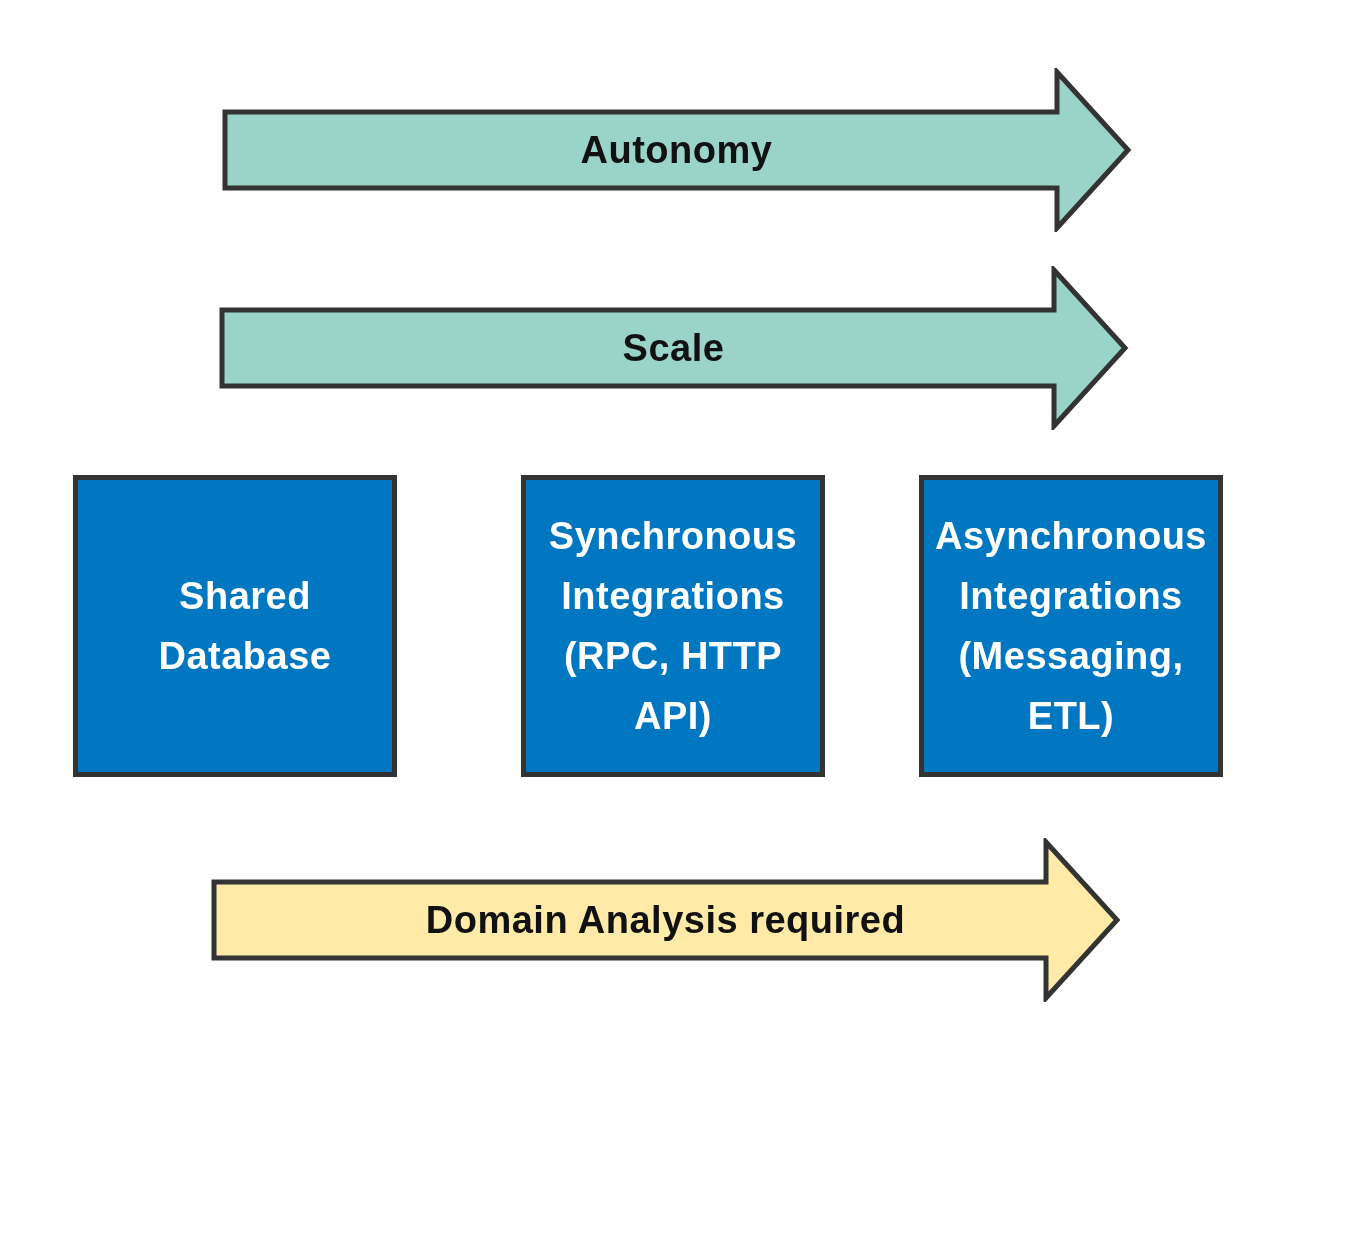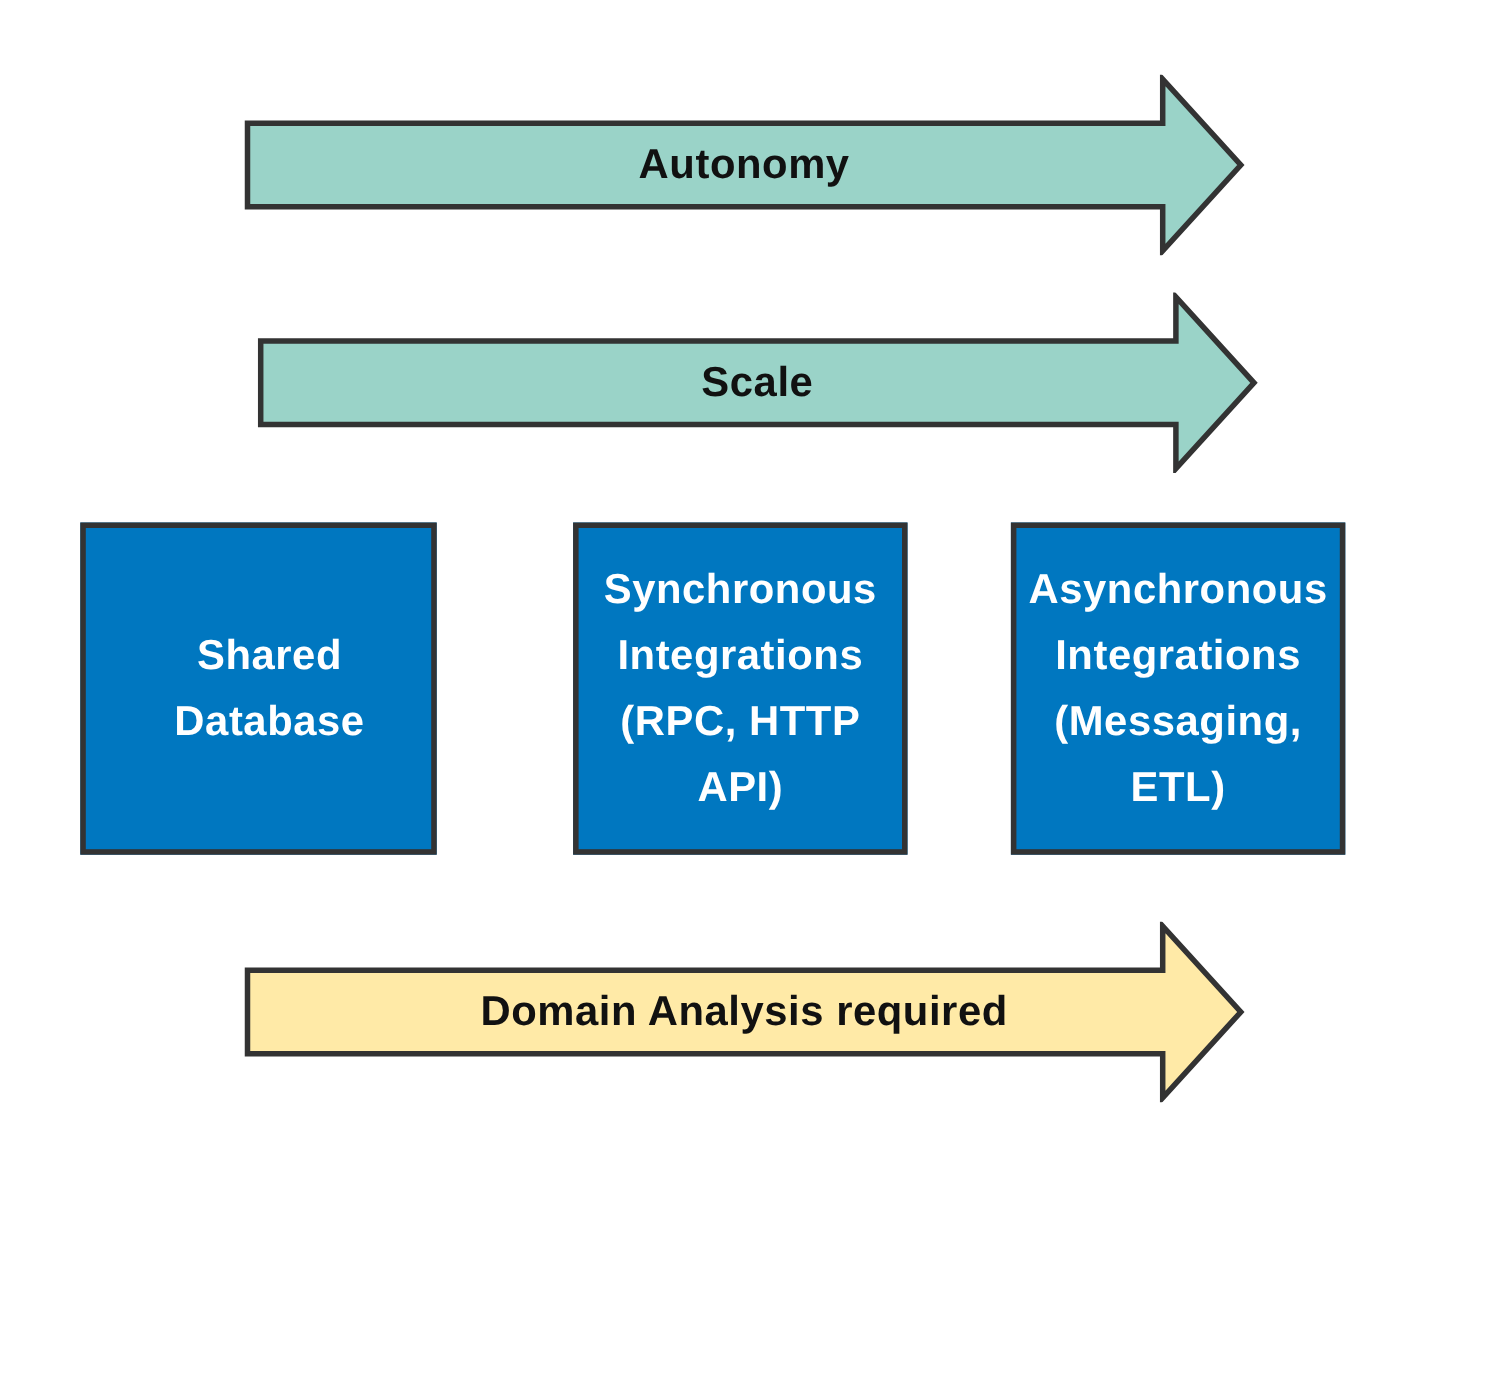--- a/index.html
+++ b/index.html
@@ -71,40 +71,40 @@
 
 <div class="canvas">
 
   <div class="arrow" style="left:221px; top:68px; width:911px; height:164px;text-align:right;">
     <svg width="911" height="164" viewBox="0 0 911 164">
       <polygon class="teal-fill" points="4,44 836,44 836,4 907,82 836,160 836,120 4,120"></polygon>
     </svg>
     <div class="arrow-label">Autonomy</div>
   </div>
 
-  <div class="arrow" style="left:233px; top:266px; width:911px; height:164px;">
+  <div class="arrow" style="left:218px; top:266px; width:911px; height:164px;">
     <svg width="911" height="164" viewBox="0 0 911 164">
       <polygon class="teal-fill" points="4,44 836,44 836,4 907,82 836,160 836,120 4,120"></polygon>
     </svg>
     <div class="arrow-label">Scale</div>
   </div>
 
   <div class="box" style="left:73px;padding-left:20px;">
     <div class="box-label">Shared Database</div>
   </div>
 
   <div class="box" style="left:521px;">
     <div class="box-label">Synchronous Integrations (RPC, HTTP API)</div>
   </div>
 
   <div class="box" style="left:919px;">
     <div class="box-label">Asynchronous Integrations (Messaging, ETL)</div>
   </div>
 
-  <div class="arrow" style="left:221px; top:838px; width:911px; height:164px;">
+  <div class="arrow" style="left:210px; top:838px; width:911px; height:164px;">
     <svg width="911" height="164" viewBox="0 0 911 164">
       <polygon class="yellow-fill" points="4,44 836,44 836,4 907,82 836,160 836,120 4,120"></polygon>
     </svg>
     <div class="arrow-label">Domain Analysis required</div>
   </div>
 
 
 </div>
 
 </body></html>

